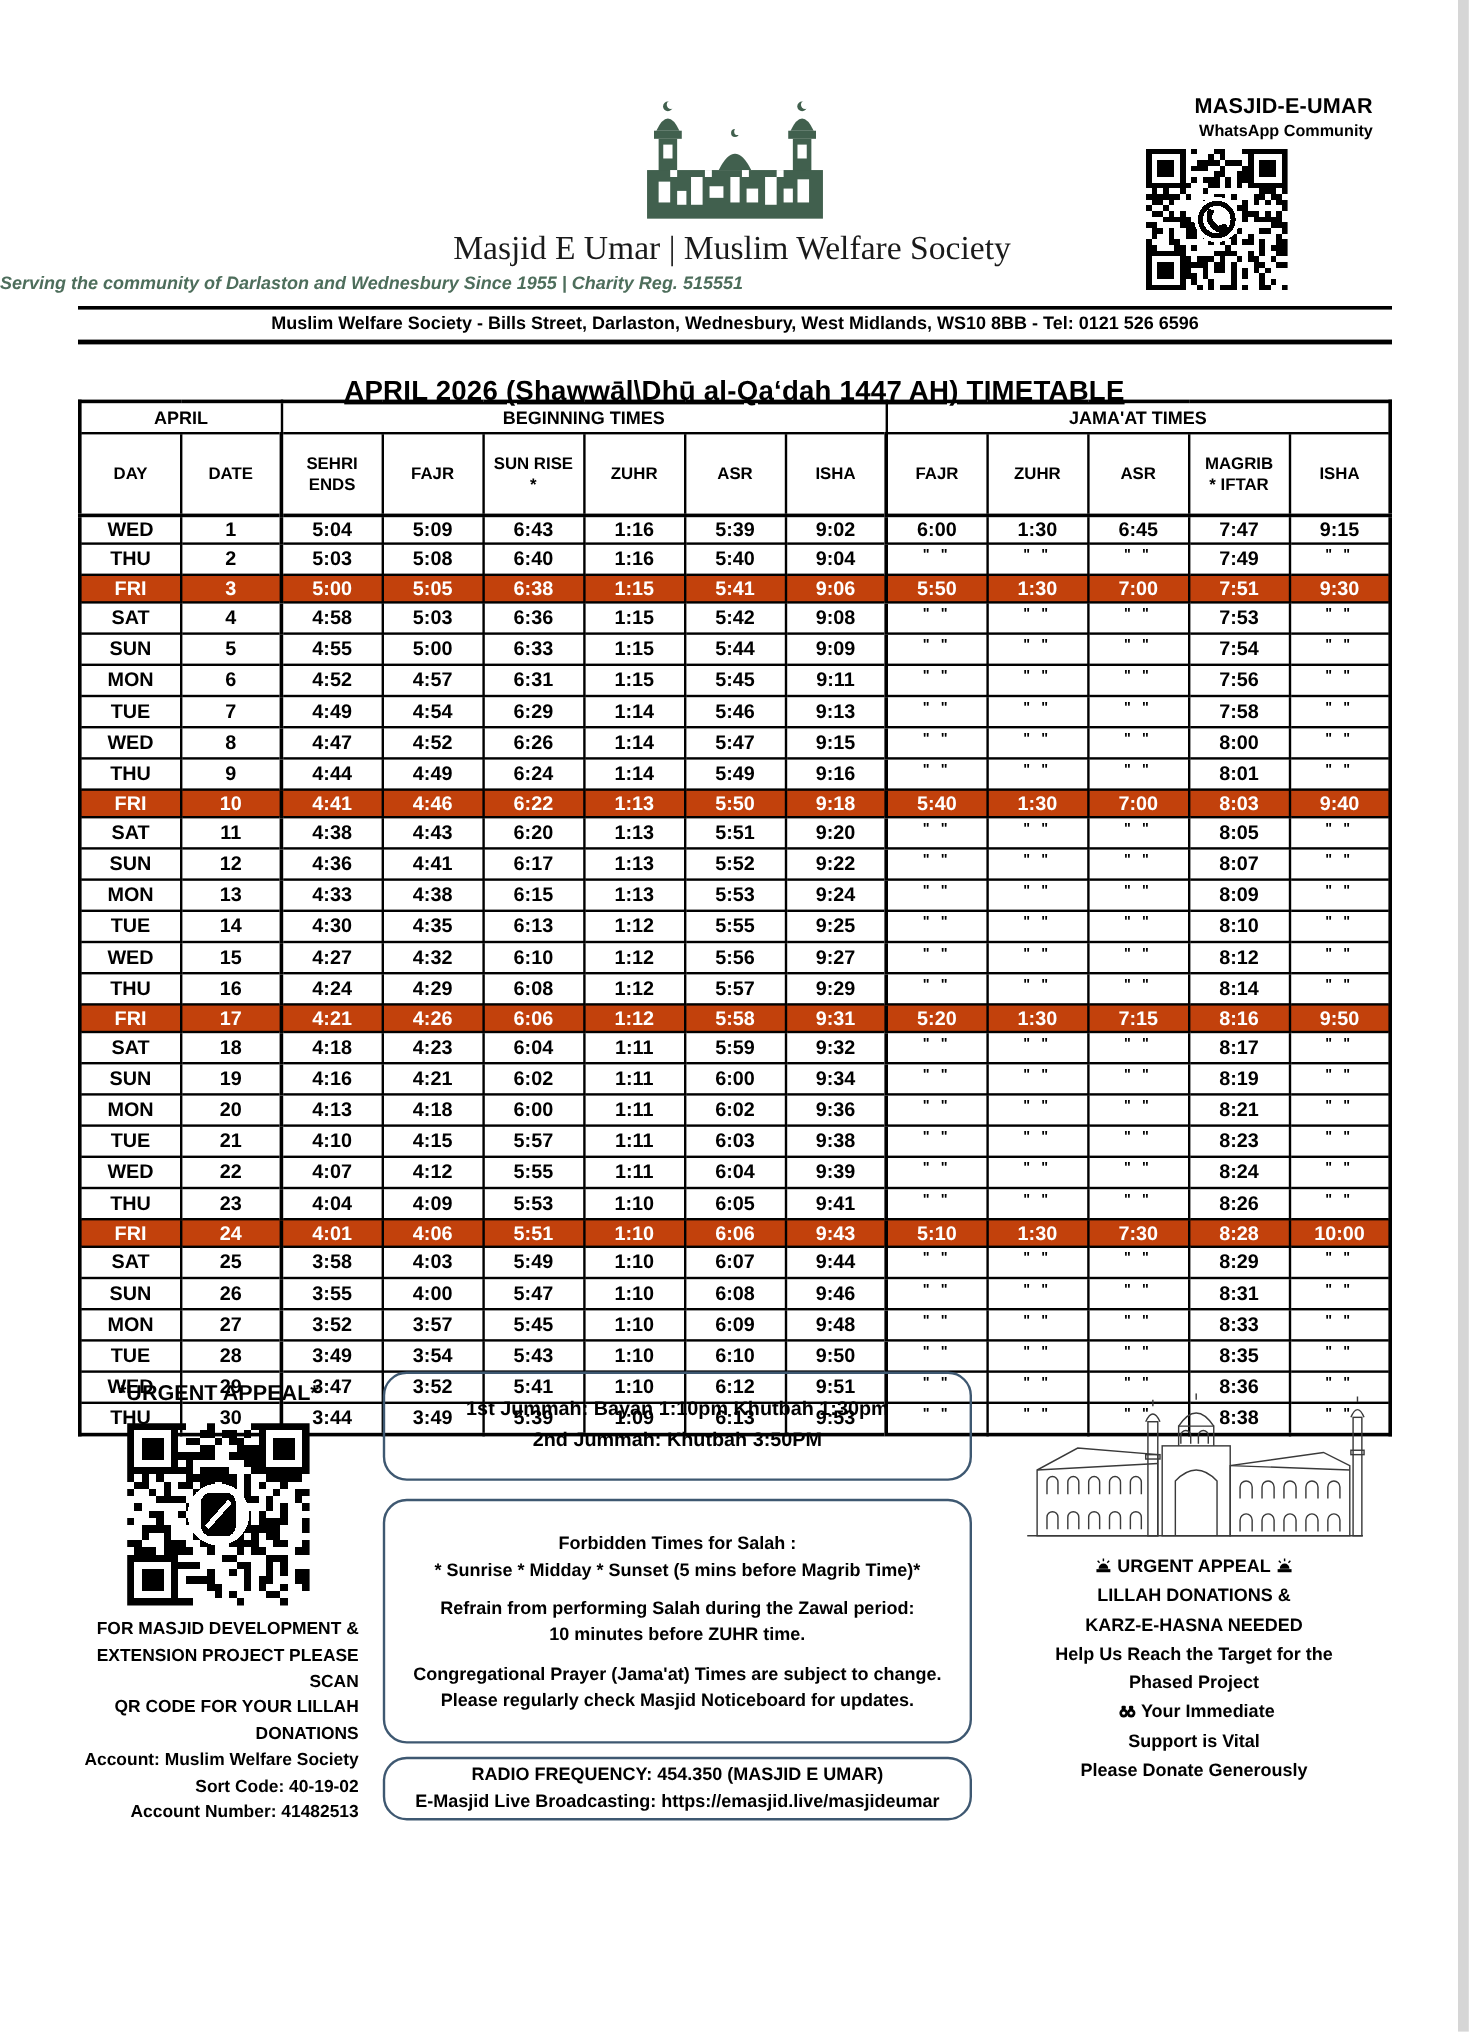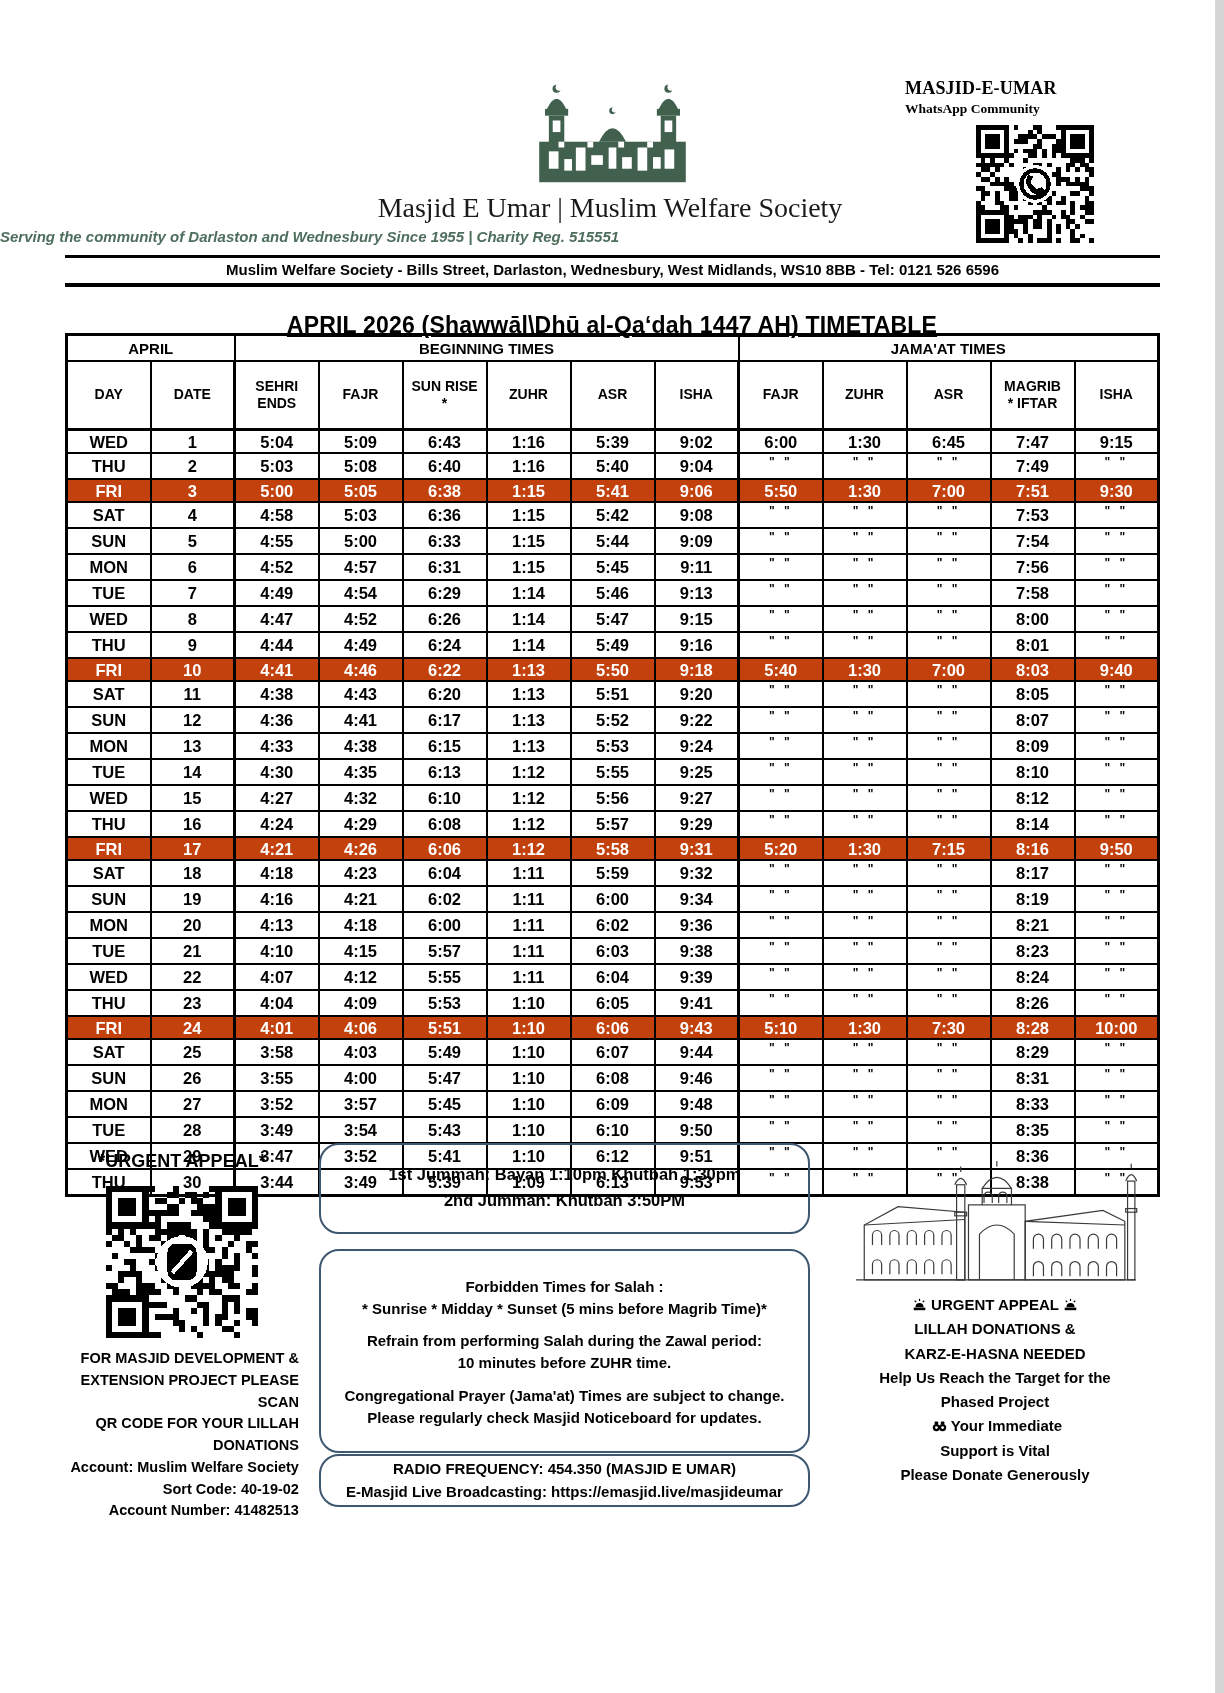--- a/index.html
+++ b/index.html
@@ -2,21 +2,21 @@
 <html><head>
 <meta charset="utf-8">
 <style>
   html,body{margin:0;padding:0;}
   body{
     width:1224px;height:1693px;position:relative;background:#ffffff;
     font-family:"Liberation Sans",sans-serif;color:#000;overflow:hidden;
   }
   .edge-strip{position:absolute;top:0;right:0;width:9px;height:1693px;background:#d6d6d6;}
   
-  .brand-right{position:absolute;top:78px;left:905px;width:260px;text-align:left;font-family:Liberation Serif, serif;}
+  .brand-right{position:absolute;top:78px;left:884px;width:260px;text-align:right;}
   .brand-right .l1{font-size:18px;font-weight:bold;letter-spacing:0.2px;}
   .brand-right .l2{font-size:13.5px;font-weight:bold;margin-top:2px;}
   .qr-top{width:118px;height:118px;margin:8px auto 0;}
   .qr-top svg,.qr-big svg{width:100%;height:100%;display:block;}
   .logo-wrap{position:absolute;top:80px;left:0;width:1224px;text-align:center;}
   .logo-wrap svg{width:185px;height:108px;}
   .masjid-title{position:absolute;top:192px;left:0;width:1220px;text-align:center;
     font-family:"Liberation Serif",serif;font-size:28px;color:#1a1a1a;}
   .masjid-sub{position:absolute;top:228px;left:0;width:1004px;text-align:left;
     font-style:italic;font-weight:bold;font-size:15px;color:#4e6e5c;}
@@ -41,21 +41,21 @@
   .footer{position:absolute;top:1143px;left:65px;width:1095px;display:flex;gap:20px;}
   .f-left{width:242px;text-align:center;}
   .f-left .appeal-title{font-size:18px;font-weight:bold;margin-top:8px;}
   .qr-big{width:152px;height:152px;margin:14px auto 10px;}
   .f-left .line{font-size:14.5px;font-weight:bold;line-height:1.5;text-align:right;}
   .f-mid{width:508px;}
   .box{border:2.5px solid #3e5871;border-radius:20px;text-align:center;font-weight:bold;}
   .box-jummah{font-size:16.5px;padding:16px 8px 18px;line-height:1.6;}
   .box-info{margin-top:15px;font-size:15px;padding:14px 12px 12px;line-height:1.45;}
   .box-info p{margin:11px 0;}
-  .box-radio{margin-top:1px;font-size:15px;padding:2px 6px;line-height:1.5;}
+  .box-radio{margin-top:11px;font-size:15px;padding:2px 6px;line-height:1.5;}
   .f-right{flex:1;text-align:center;}
   .f-right svg.mosque-art{width:330px;height:128px;margin-top:18px;}
   .f-right .line{font-size:15px;font-weight:bold;line-height:1.62;}
   .inline-icon{display:inline-block;width:15px;height:14px;vertical-align:-2px;margin:0 4px;}
   .inline-icon svg{width:100%;height:100%;display:block;}
 </style>
 </head>
 <body>
 
 <div class="edge-strip"></div>

